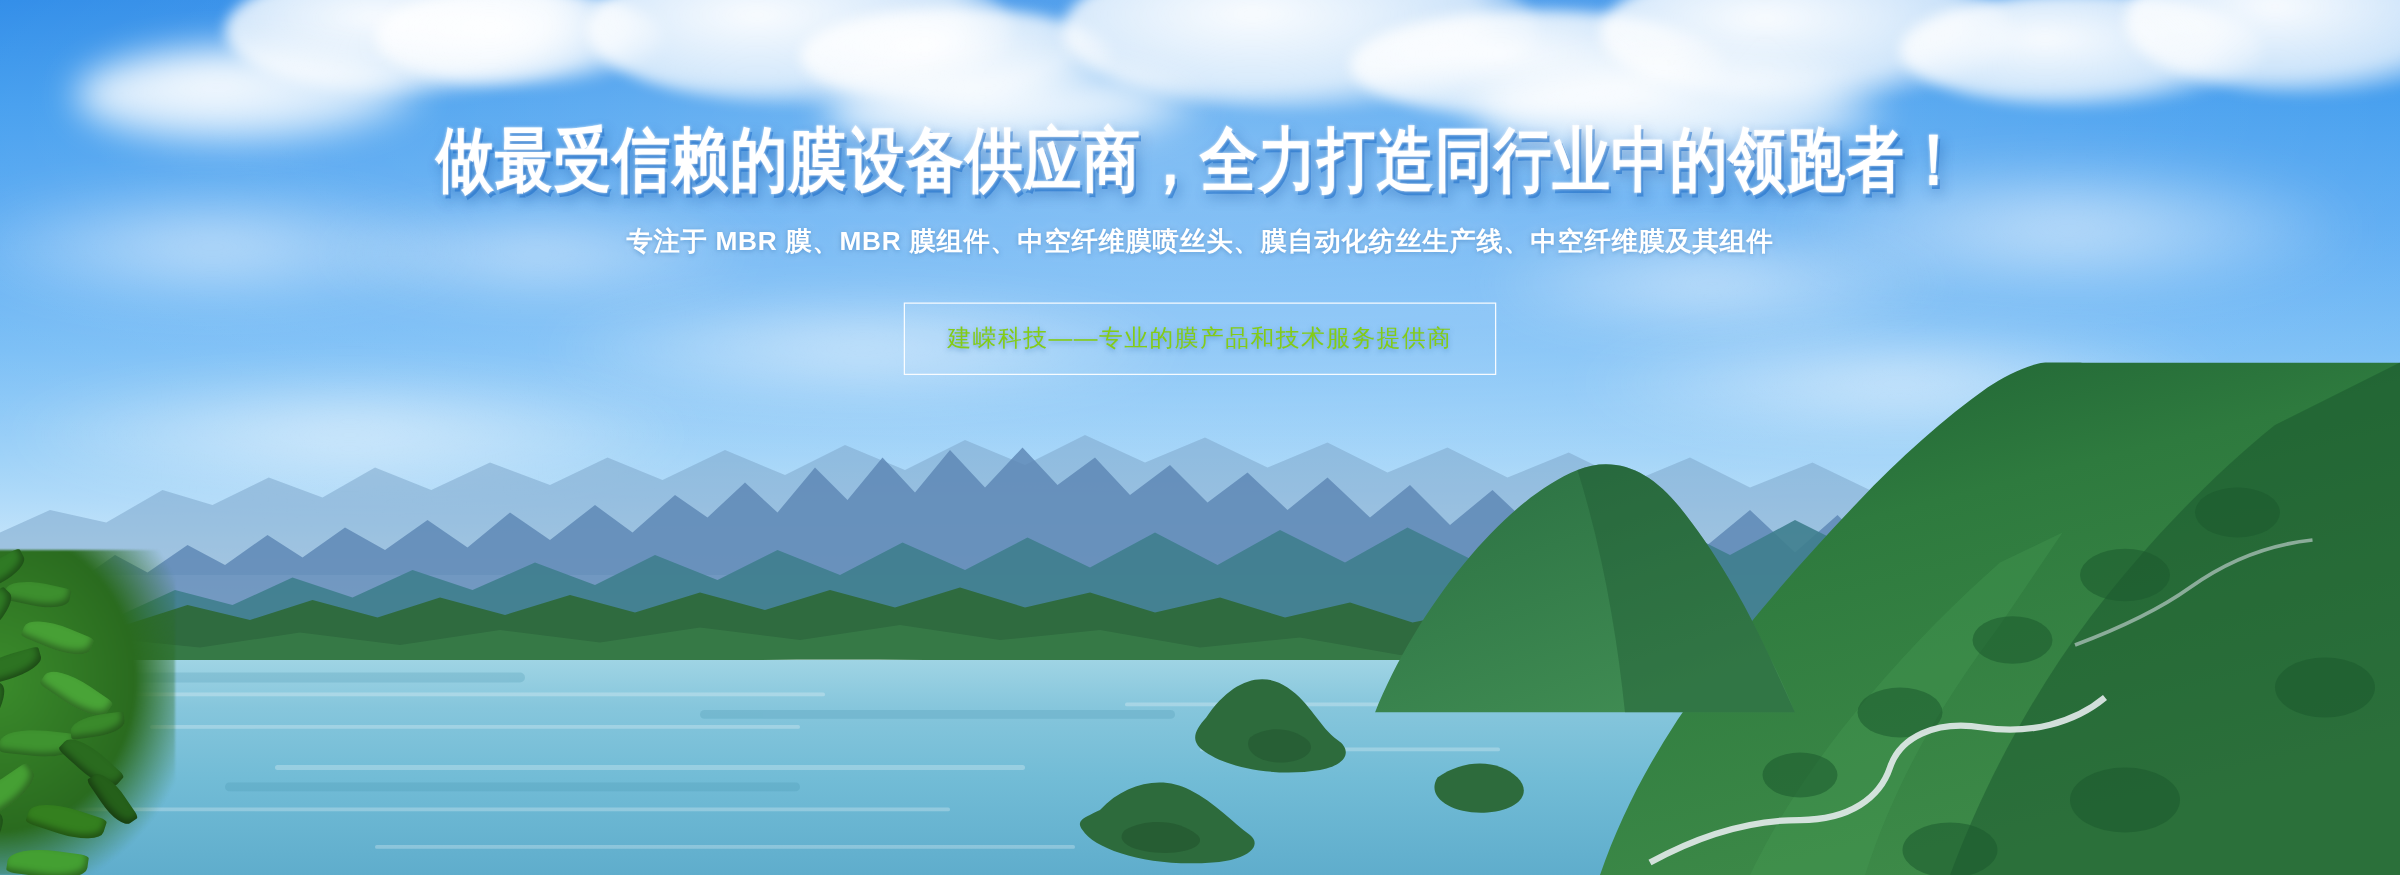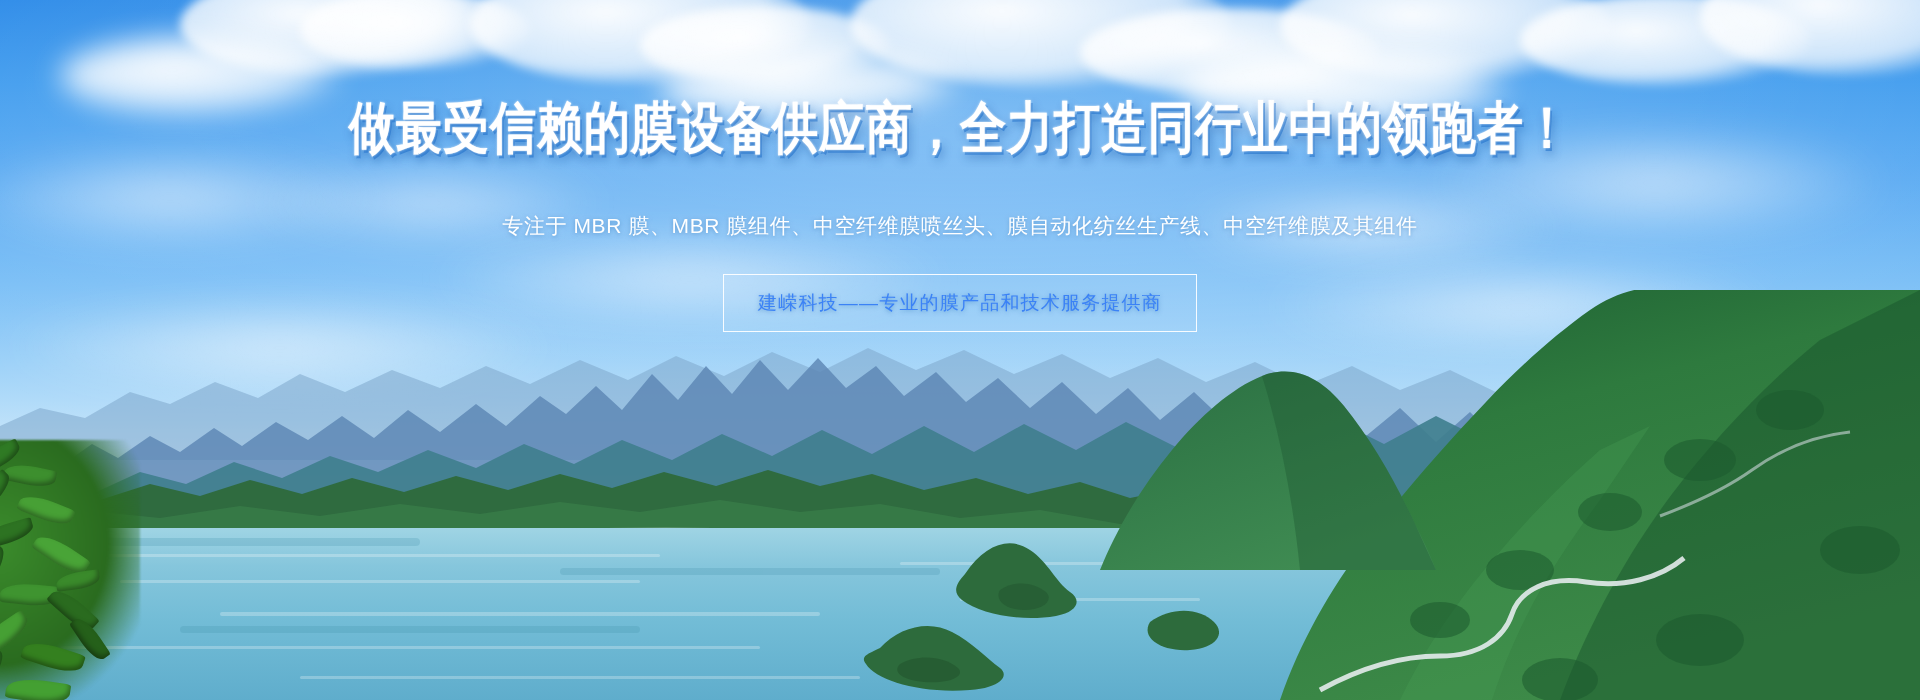--- a/index.html
+++ b/index.html
@@ -44,35 +44,35 @@
     font-size:46px;line-height:1.05;font-weight:700;color:#ffffff;
     letter-spacing:1px;white-space:nowrap;
     transform:scaleY(1.22);transform-origin:top center;
     text-shadow:
       0 0 2px rgba(255,255,255,.85),
       2px 3px 0 rgba(30,110,200,.55),
       3px 5px 9px rgba(20,80,160,.45);
     pointer-events:auto;
   }
   .subtitle{
-    margin-top:64px;
-    font-size:21px;line-height:1.5;color:#ffffff;font-weight:400;
+    margin-top:32px;
+    font-size:21px;line-height:1.5;color:#ffffff;font-weight:700;
     letter-spacing:.6px;white-space:nowrap;
     text-shadow:0 1px 4px rgba(40,110,180,.55), 0 0 10px rgba(255,255,255,.25);
     pointer-events:auto;
   }
   .tagbox{
     margin-top:32px;
     border:1px solid rgba(255,255,255,.92);
     padding:15px 34px;
     background:rgba(255,255,255,.05);
     pointer-events:auto;
   }
   .tagbox-text{
-    font-size:19px;color:#3b82f6;letter-spacing:1.2px;white-space:nowrap;
+    font-size:19px;color:#84cc16;letter-spacing:1.2px;white-space:nowrap;
     text-shadow:0 1px 4px rgba(40,110,180,.5);
   }
 </style>
 </head>
 <body>
 
 <div class="banner">
 
   <div class="sky"></div>
   <div class="sky-vignette"></div>

